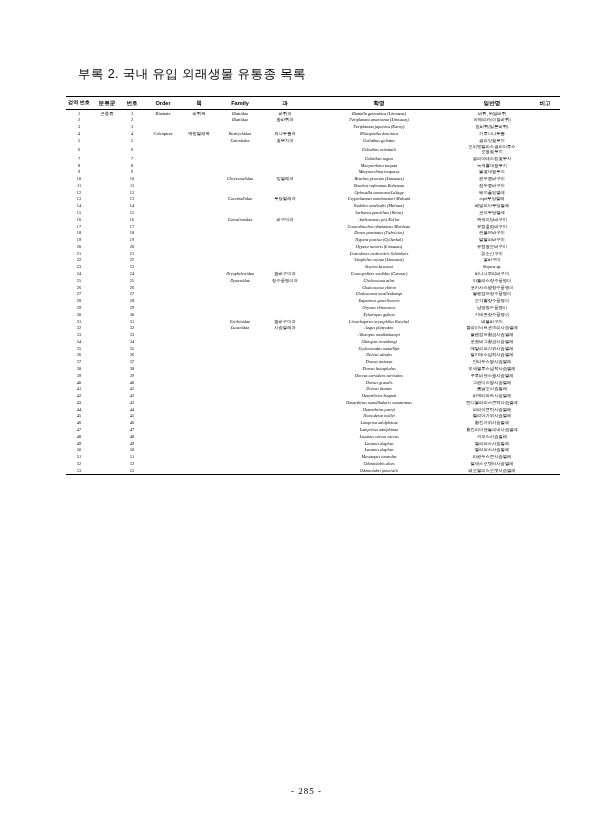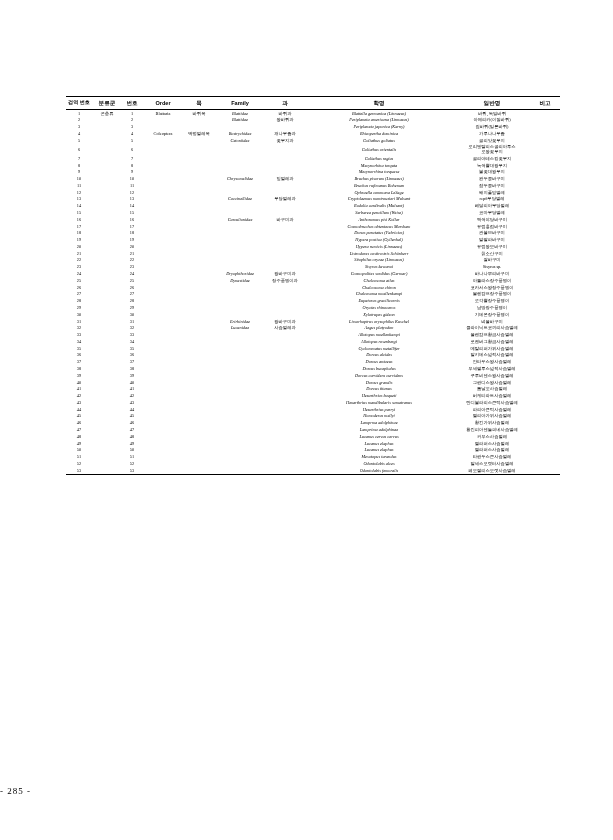--- a/index.html
+++ b/index.html
@@ -79,31 +79,32 @@
   .hdr-sub {
     font-size: 5.1px;
     display: block;
     line-height: 1.1;
   }
   .footer {
     position: absolute;
     left: 0;
     right: 0;
     top: 786px;
-    text-align: left;
+    text-align: center;
     font-size: 9px;
     font-family: "Liberation Serif", serif;
     letter-spacing: 1px;
   }
 </style>
 </head>
 <body>
 
 <div class="page">
 
+  <div class="doc-title">부록 2. 국내 유입 외래생물 유통종 목록</div>
 
   <div class="table-wrap">
     <table class="listing">
       <colgroup>
         <col class="c-num">
           <col class="c-grp">
           <col class="c-no2">
           <col class="c-order">
           <col class="c-orderk">
         <col class="c-family">

